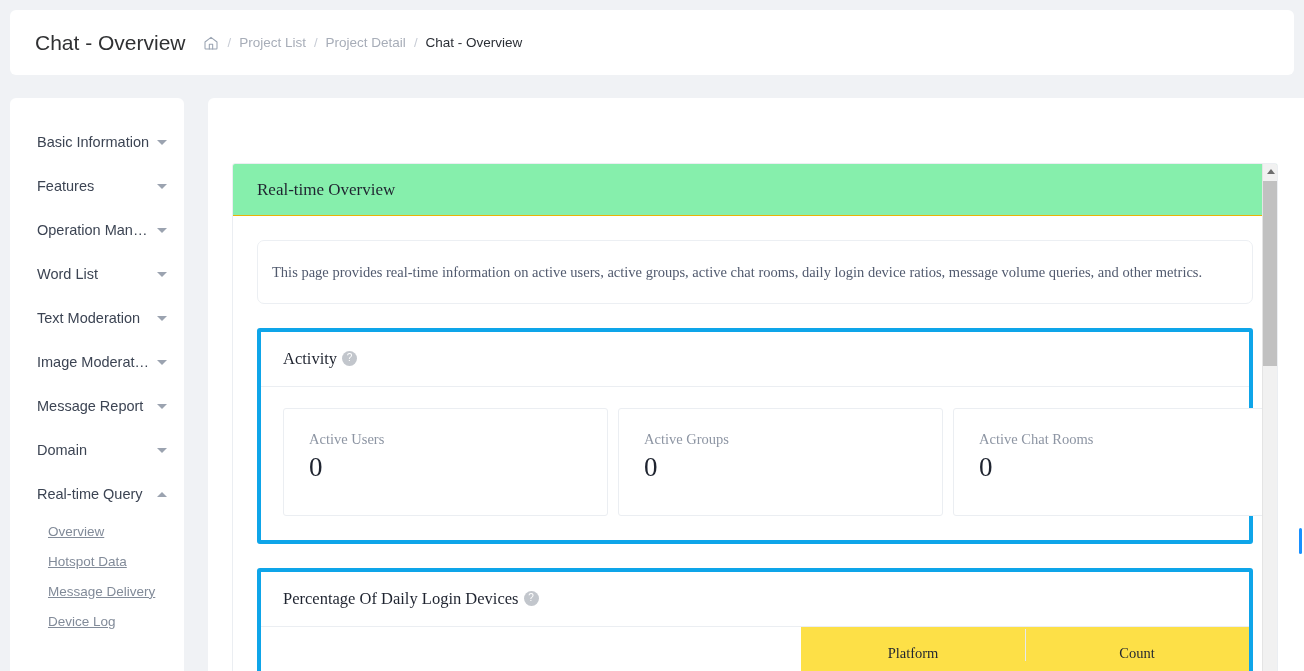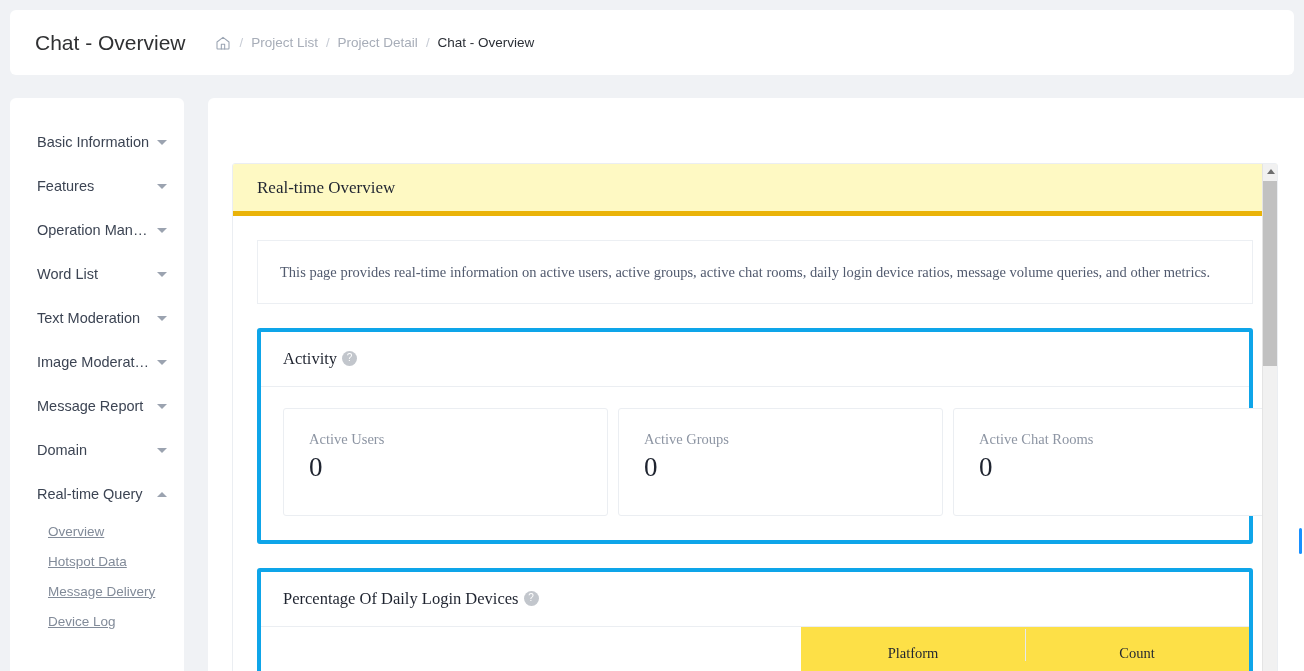--- a/index.html
+++ b/index.html
@@ -24,21 +24,20 @@
     position: absolute;
     left: 10px;
     top: 10px;
     width: 1284px;
     height: 65px;
     background: #ffffff;
     border-radius: 6px;
     display: flex;
     align-items: center;
     padding-left: 25px;
-    gap: 12px;
   }
   .page-title {
     font-size: 21px;
     color: #303133;
     font-family: "Liberation Sans", sans-serif;
     white-space: nowrap;
   }
   .breadcrumb {
     display: flex;
     align-items: center;
@@ -143,44 +142,44 @@
     width: 1046px;
     height: 560px;
     border: 1px solid #ebeef2;
     border-radius: 3px;
     background: #ffffff;
     overflow: hidden;
   }
 
   .card-head {
     height: 52px;
-    background: #fef9c3;
-    border-bottom: 5px solid #eab308;
+    background: #86efac;
+    border-bottom: 1px solid #eab308;
     display: flex;
     align-items: center;
     padding-left: 24px;
   }
   .card-head-title {
     font-family: "Liberation Serif", serif;
     font-size: 17px;
     color: #1f2430;
   }
 
   .card-body {
     padding: 24px 0 0 0;
   }
 
   .notice-box {
     margin: 0 24px;
     border: 1px solid #eceff3;
-    border-radius: 0;
+    border-radius: 7px;
     height: 64px;
     display: flex;
     align-items: center;
-    padding-left: 22px;
+    padding-left: 14px;
   }
   .notice-text {
     font-family: "Liberation Serif", serif;
     font-size: 14.5px;
     color: #515a6e;
     white-space: nowrap;
   }
 
   
   .section {

